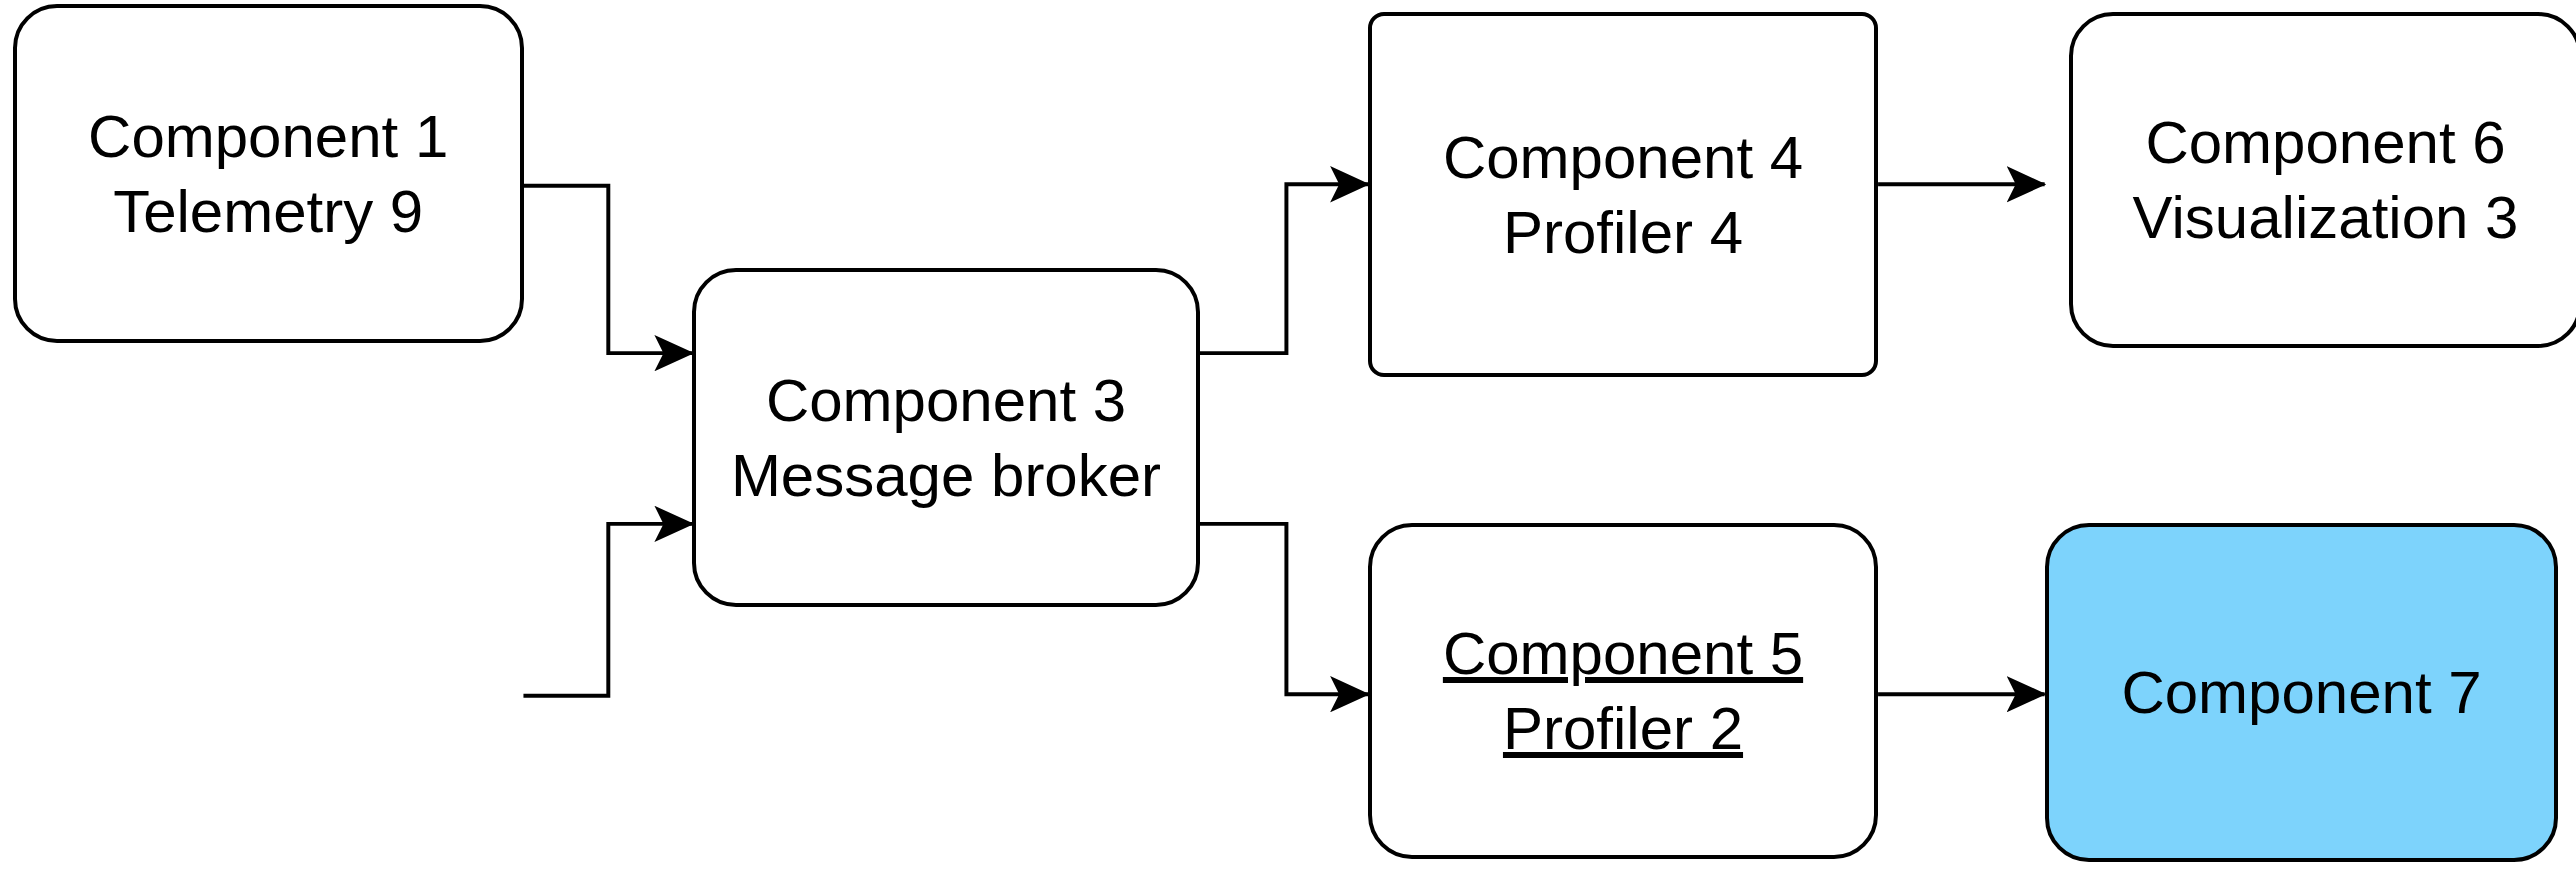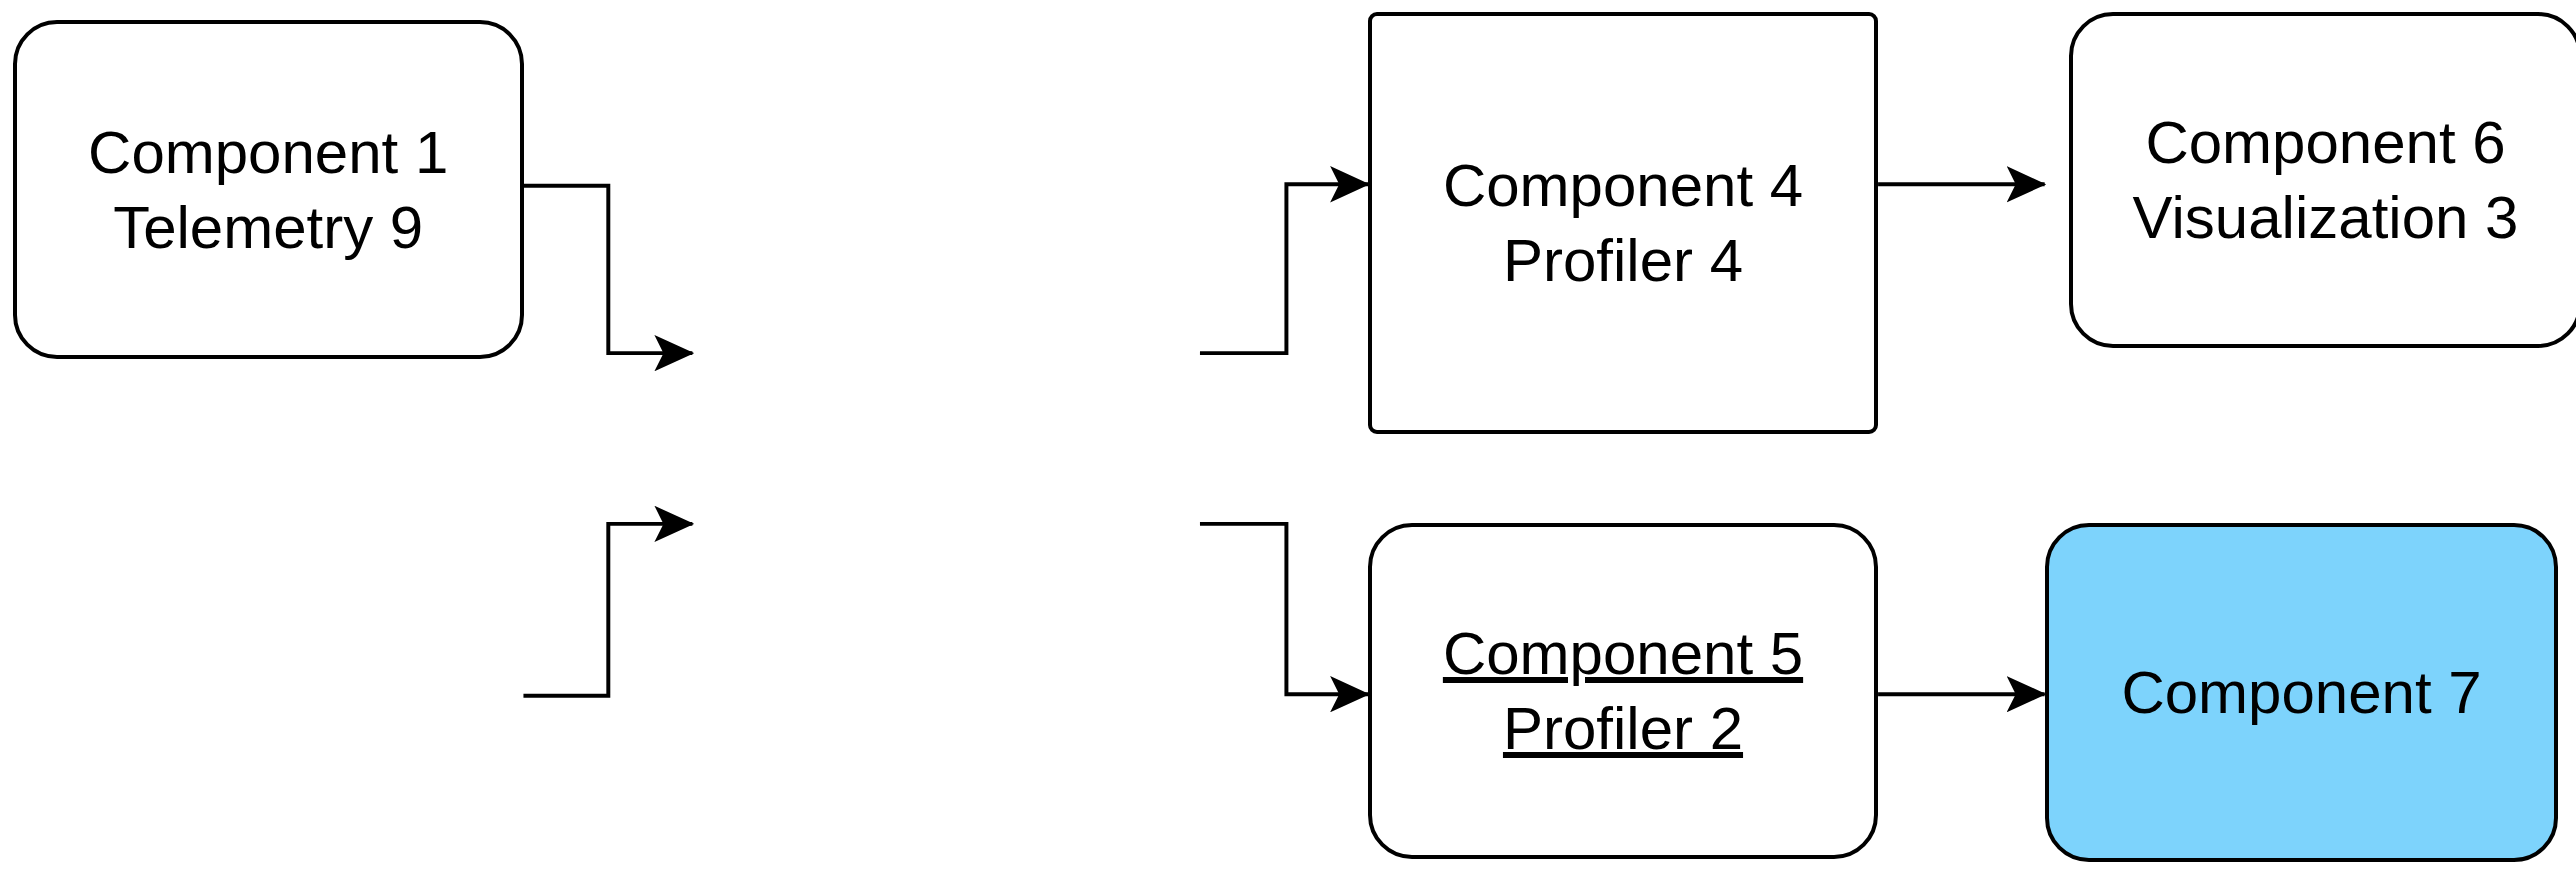--- a/index.html
+++ b/index.html
@@ -61,28 +61,32 @@
       </marker>
     </defs>
   <polyline points="660,234 767,234 767,445 873,445" marker-end="url(#arrowhead)" stroke="#000000" stroke-width="5"></polyline>
       <polyline points="660,877 767,877 767,660.284 873,660.284" marker-end="url(#arrowhead)" stroke="#000000" stroke-width="5"></polyline>
       <polyline points="1513,445 1622,445 1622,232.088 1725,232.088" marker-end="url(#arrowhead)" stroke="#000000" stroke-width="5"></polyline>
       <polyline points="1513,660.284 1622,660.284 1622,874.968 1725,874.968" marker-end="url(#arrowhead)" stroke="#000000" stroke-width="5"></polyline>
       <polyline points="2368,232.088 2578,232.088" marker-end="url(#arrowhead)" stroke="#000000" stroke-width="5"></polyline>
       <polyline points="2368,874.968 2578,874.968" marker-end="url(#arrowhead)" stroke="#000000" stroke-width="5"></polyline>
     </svg>
 
-  <div class="node" style="left: 12.7px; top: 20px; width: 511px; height: 339px; background: rgb(255, 255, 255); border-color: rgb(0, 0, 0); border-width: 4px; border-radius: 44px; font-size: 60px; line-height: 75px;">
+  <div class="node" style="left: 12.7px; top: 4px; width: 511px; height: 339px; background: rgb(255, 255, 255); border-color: rgb(0, 0, 0); border-width: 4px; border-radius: 44px; font-size: 60px; line-height: 75px;">
     <span class="line">Component 1</span>
     <span class="line">Telemetry 9</span>
   </div>
 
 
+  <div class="node" style="left: 692px; top: 268px; width: 508px; height: 339px; background: rgb(255, 255, 255); border-color: rgb(0, 0, 0); border-width: 4px; border-radius: 44px; font-size: 60px; line-height: 75px;">
+    <span class="line">Component 3</span>
+    <span class="line">Message broker</span>
+  </div>
 
-  <div class="node" style="left: 1368px; top: 12px; width: 510px; height: 422px; background: rgb(255, 255, 255); border-color: rgb(0, 0, 0); border-width: 4px; border-radius: 9px; font-size: 60px; line-height: 75px; justify-content: center;">
+  <div class="node" style="left: 1368px; top: 12px; width: 510px; height: 365px; background: rgb(255, 255, 255); border-color: rgb(0, 0, 0); border-width: 4px; border-radius: 16px; font-size: 60px; line-height: 75px; justify-content: center;">
     <span class="line">Component 4</span>
     <span class="line">Profiler 4</span>
   </div>
 
   <div class="node" style="left: 1368px; top: 523px; width: 510px; height: 336px; background: rgb(255, 255, 255); border-color: rgb(0, 0, 0); border-width: 4px; border-radius: 44px; font-size: 60px; line-height: 75px; text-decoration: underline;">
     <span class="line">Component 5</span>
     <span class="line">Profiler 2</span>
   </div>
 
   <div class="node" style="left: 2045px; top: 12px; width: 513px; height: 336px; background: rgb(255, 255, 255); border-color: rgb(0, 0, 0); border-width: 4px; border-radius: 44px; font-size: 60px; line-height: 75px; margin-left: 24px;">

